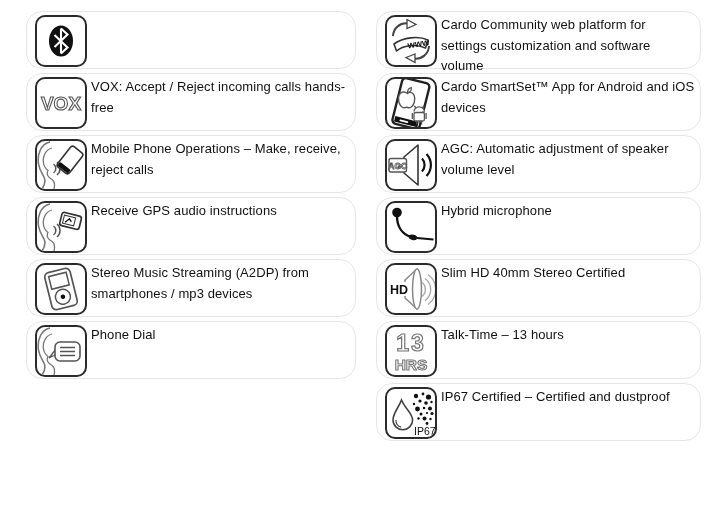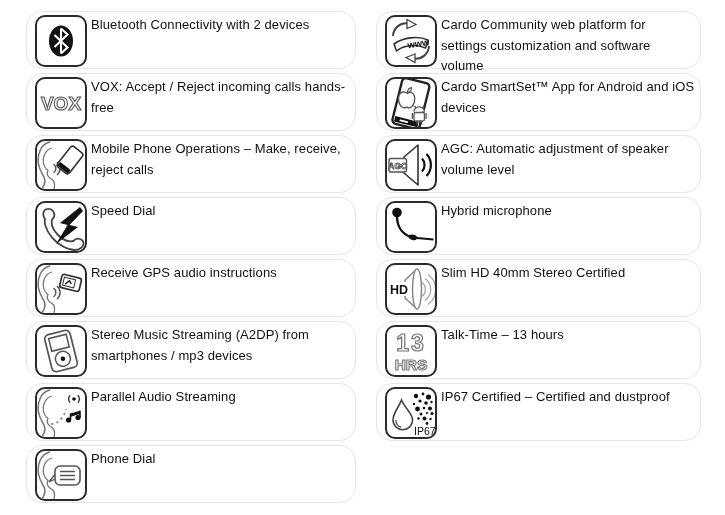--- a/index.html
+++ b/index.html
@@ -34,21 +34,20 @@
 
 <div class="col col-left">
 
   <div class="feature-row">
     <div class="icon-box">
       <svg width="48" height="48" viewBox="0 0 48 48">
         <ellipse cx="24" cy="24" rx="12" ry="15.5" fill="#111"></ellipse>
         <path d="M24 11.5 V36.5 M24 11.5 L30.5 17.5 L17.5 30 M24 36.5 L30.5 30.5 L17.5 18" fill="none" stroke="#fff" stroke-width="2.1"></path>
       </svg>
     </div>
-    <div class="feature-label">Bluetooth Connectivity with 2 devices</div>
   </div>
 
   <div class="feature-row">
     <div class="icon-box">
       <svg width="48" height="48" viewBox="0 0 48 48">
         <text x="24" y="31" text-anchor="middle" font-size="19" font-weight="bold" fill="#fff" stroke="#555" stroke-width="1.1">VOX</text>
       </svg>
     </div>
     <div class="feature-label">VOX: Accept / Reject incoming calls hands-free</div>
   </div>
@@ -61,29 +60,20 @@
         <path d="M16.5 23 a5.5 5.5 0 0 1 0 9 M20 21 a8.5 8.5 0 0 1 0 13" fill="none" stroke="#555" stroke-width="1.5"></path>
         <g transform="rotate(38 33 19)">
           <rect x="25.5" y="6" width="15" height="26" rx="3" fill="#fff" stroke="#333" stroke-width="1.6"></rect>
           <rect x="26.3" y="26.5" width="13.4" height="4.6" rx="1.2" fill="#111"></rect>
         </g>
       </svg>
     </div>
     <div class="feature-label">Mobile Phone Operations – Make, receive, reject calls</div>
   </div>
 
-  <div class="feature-row">
-    <div class="icon-box">
-      <svg width="48" height="48" viewBox="0 0 48 48">
-        <path d="M8 16 C5 12 6 7 10 6 C13 5.2 16 7 17 10 C17.8 12.5 17 15 15 16.5 C14 21 16 27 21 32 C26 37 32 39 36.5 38 C38 36 40.5 35.2 43 36 C47 37.3 48 42 44 45 C40 48 33 47 27 44 C18 39.5 11 31 8.5 23 C7.7 20.5 7.6 18 8 16 Z" fill="#fff" stroke="#444" stroke-width="1.8" stroke-linejoin="round"></path>
-        <polygon points="43,4 23,20 30.5,22 19,41 41,24 32.5,22 46,8" fill="#111"></polygon>
-      </svg>
-    </div>
-    <div class="feature-label">Speed Dial</div>
-  </div>
 
   <div class="feature-row">
     <div class="icon-box">
       <svg width="48" height="48" viewBox="0 0 48 48">
         <path d="M13 1 C4 3 0 13 1.5 23 C2.5 29 5 32 7 36 C9 40 7 45 5 48" fill="none" stroke="#777" stroke-width="1.6"></path>
         <path d="M15 7 C8 9 5.5 16 6.5 22 C7 25.5 9 28 11 29.5 C9 33 11 36.5 15 38.5 C18 40.5 18 44 17 48" fill="none" stroke="#777" stroke-width="1.3"></path>
         <path d="M16.5 23 a5.5 5.5 0 0 1 0 9 M20 21 a8.5 8.5 0 0 1 0 13" fill="none" stroke="#555" stroke-width="1.5"></path>
         <g transform="rotate(14 33 18)">
           <rect x="23.5" y="11" width="20" height="13.5" rx="2.5" fill="#fff" stroke="#333" stroke-width="1.7"></rect>
           <rect x="26.2" y="13.6" width="11.5" height="8.2" fill="#fff" stroke="#333" stroke-width="1"></rect>
@@ -101,36 +91,20 @@
           <rect x="11" y="5" width="26" height="38" rx="4.5" fill="#fff" stroke="#555" stroke-width="1.7"></rect>
           <rect x="15" y="9" width="18" height="13" fill="none" stroke="#555" stroke-width="1.5"></rect>
           <circle cx="24" cy="32" r="7.5" fill="none" stroke="#555" stroke-width="1.5"></circle>
           <circle cx="24" cy="32" r="2.3" fill="#111"></circle>
         </g>
       </svg>
     </div>
     <div class="feature-label">Stereo Music Streaming (A2DP) from smartphones / mp3 devices</div>
   </div>
 
-  <div class="feature-row">
-    <div class="icon-box">
-      <svg width="48" height="48" viewBox="0 0 48 48">
-        <path d="M13 1 C4 3 0 13 1.5 23 C2.5 29 5 32 7 36 C9 40 7 45 5 48" fill="none" stroke="#777" stroke-width="1.6"></path>
-        <path d="M15 7 C8 9 5.5 16 6.5 22 C7 25.5 9 28 11 29.5 C9 33 11 36.5 15 38.5 C18 40.5 18 44 17 48" fill="none" stroke="#777" stroke-width="1.3"></path>
-        <path d="M14 35 C21 35 27 29 29 20" fill="none" stroke="#999" stroke-width="2" stroke-dasharray="2.5 3"></path>
-        <circle cx="37" cy="10" r="1.8" fill="#111"></circle>
-        <path d="M33.2 6.2 a5.2 5.2 0 0 0 0 7.6 M40.8 6.2 a5.2 5.2 0 0 1 0 7.6" fill="none" stroke="#333" stroke-width="1.4"></path>
-        <path d="M33.5 24.5 l9.5-2.8 v3.2 l-9.5 2.8 z" fill="#111"></path>
-        <path d="M33.5 24.5 V31 M43 21.7 V28.5" stroke="#111" stroke-width="1.6"></path>
-        <circle cx="31.5" cy="31" r="2.6" fill="#111"></circle>
-        <circle cx="41" cy="28.5" r="2.6" fill="#111"></circle>
-      </svg>
-    </div>
-    <div class="feature-label">Parallel Audio Streaming</div>
-  </div>
 
   <div class="feature-row">
     <div class="icon-box">
       <svg width="48" height="48" viewBox="0 0 48 48">
         <path d="M13 1 C4 3 0 13 1.5 23 C2.5 29 5 32 7 36 C9 40 7 45 5 48" fill="none" stroke="#777" stroke-width="1.6"></path>
         <path d="M15 7 C8 9 5.5 16 6.5 22 C7 25.5 9 28 11 29.5 C9 33 11 36.5 15 38.5 C18 40.5 18 44 17 48" fill="none" stroke="#777" stroke-width="1.3"></path>
         <path d="M19 27.5 l-7 3.5 7-9 z" fill="#fff" stroke="#555" stroke-width="1.3"></path>
         <rect x="18" y="15" width="25" height="19" rx="5" fill="#fff" stroke="#555" stroke-width="1.6"></rect>
         <path d="M23 20.5 h15 M23 24.5 h15 M23 28.5 h15" stroke="#555" stroke-width="1.6"></path>
       </svg>

